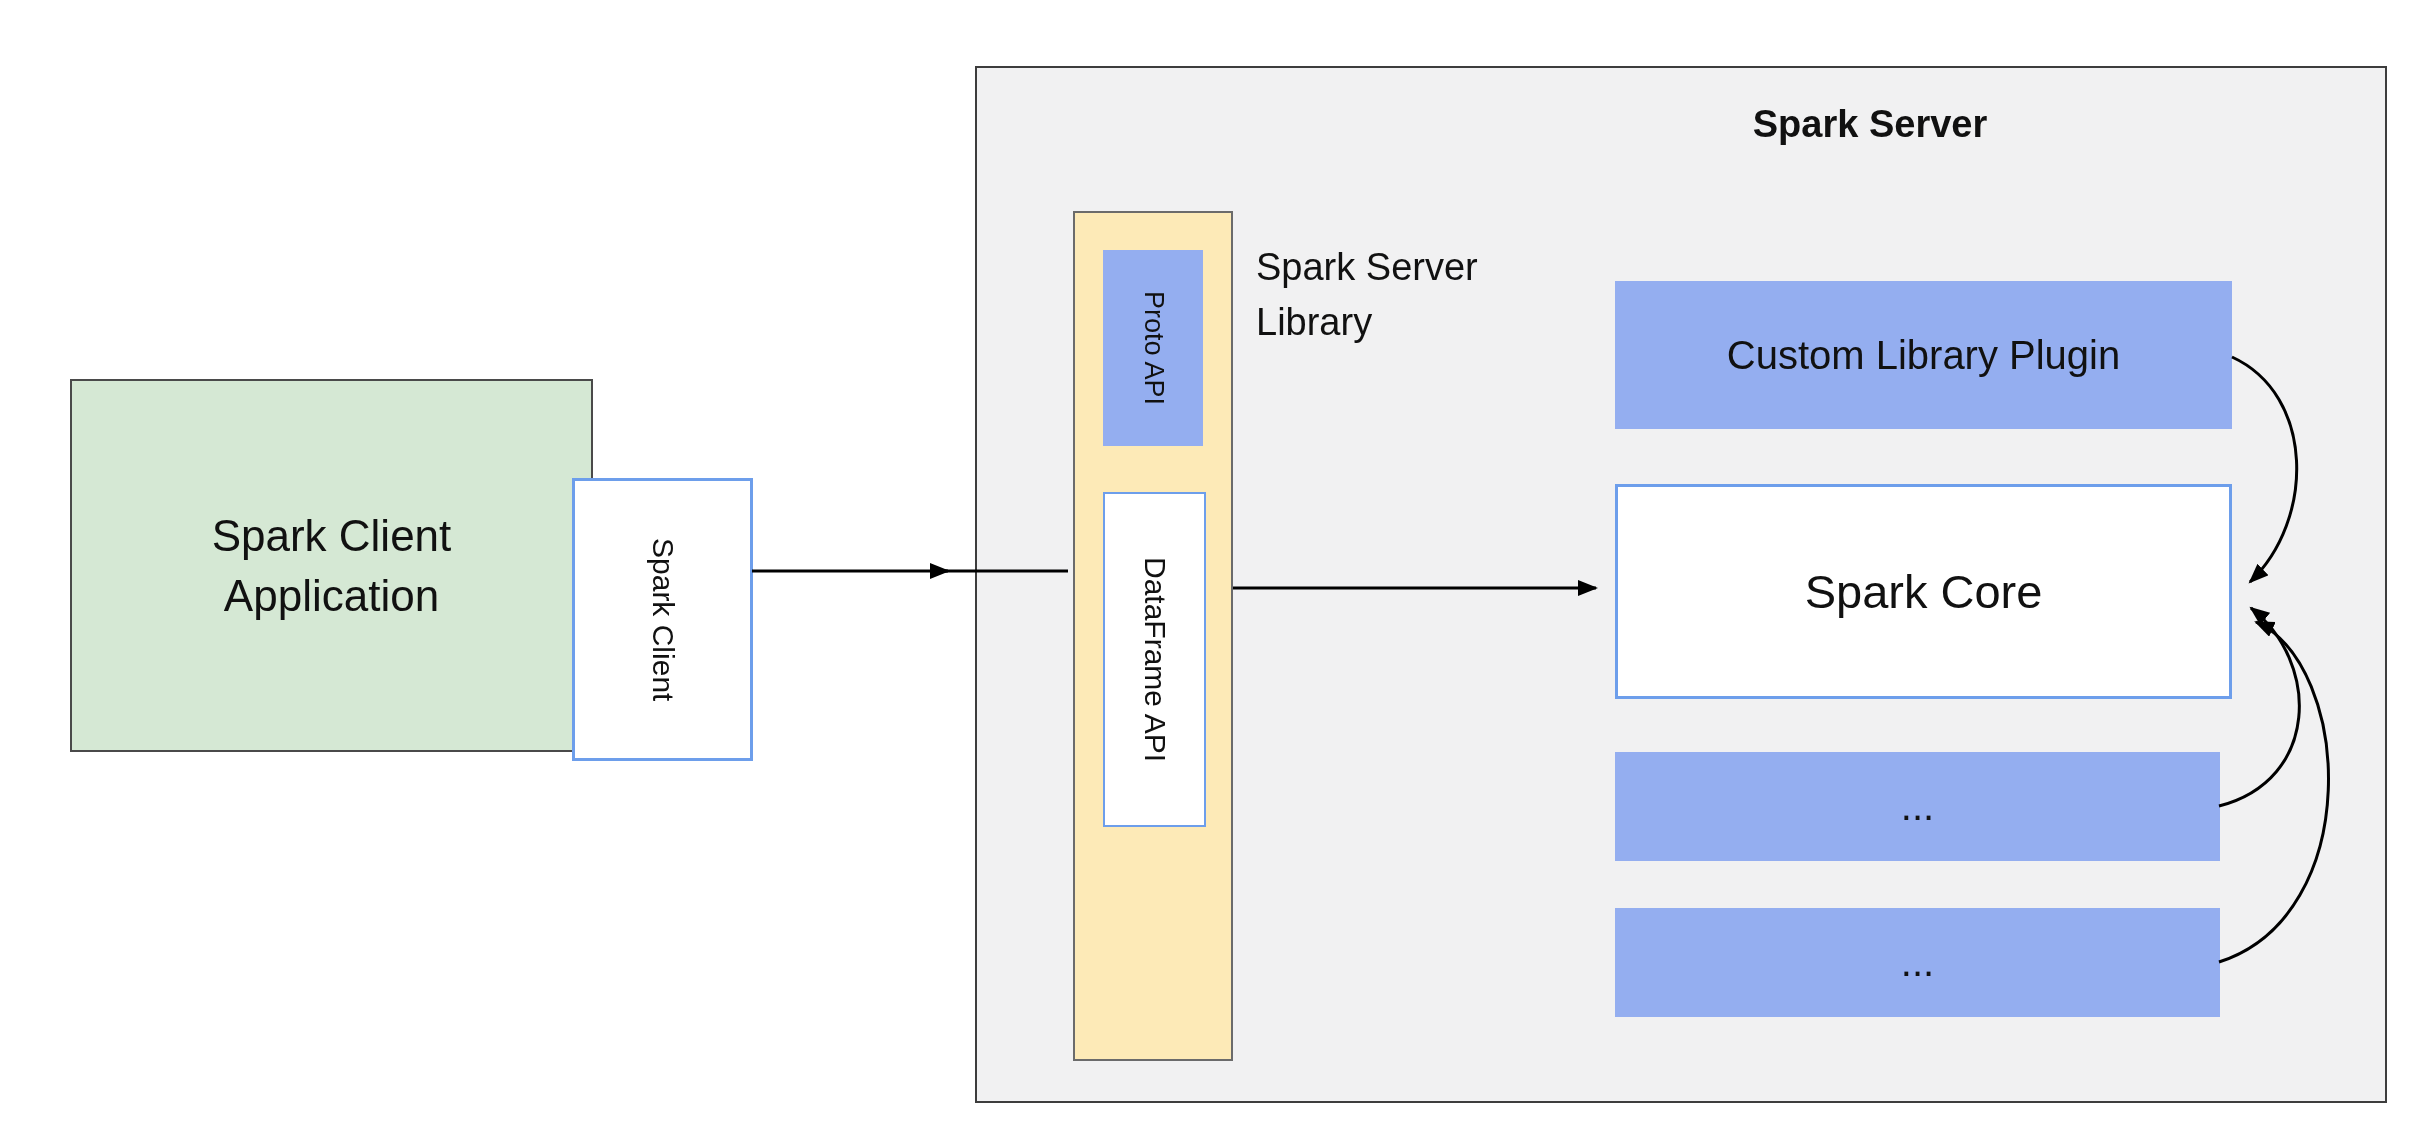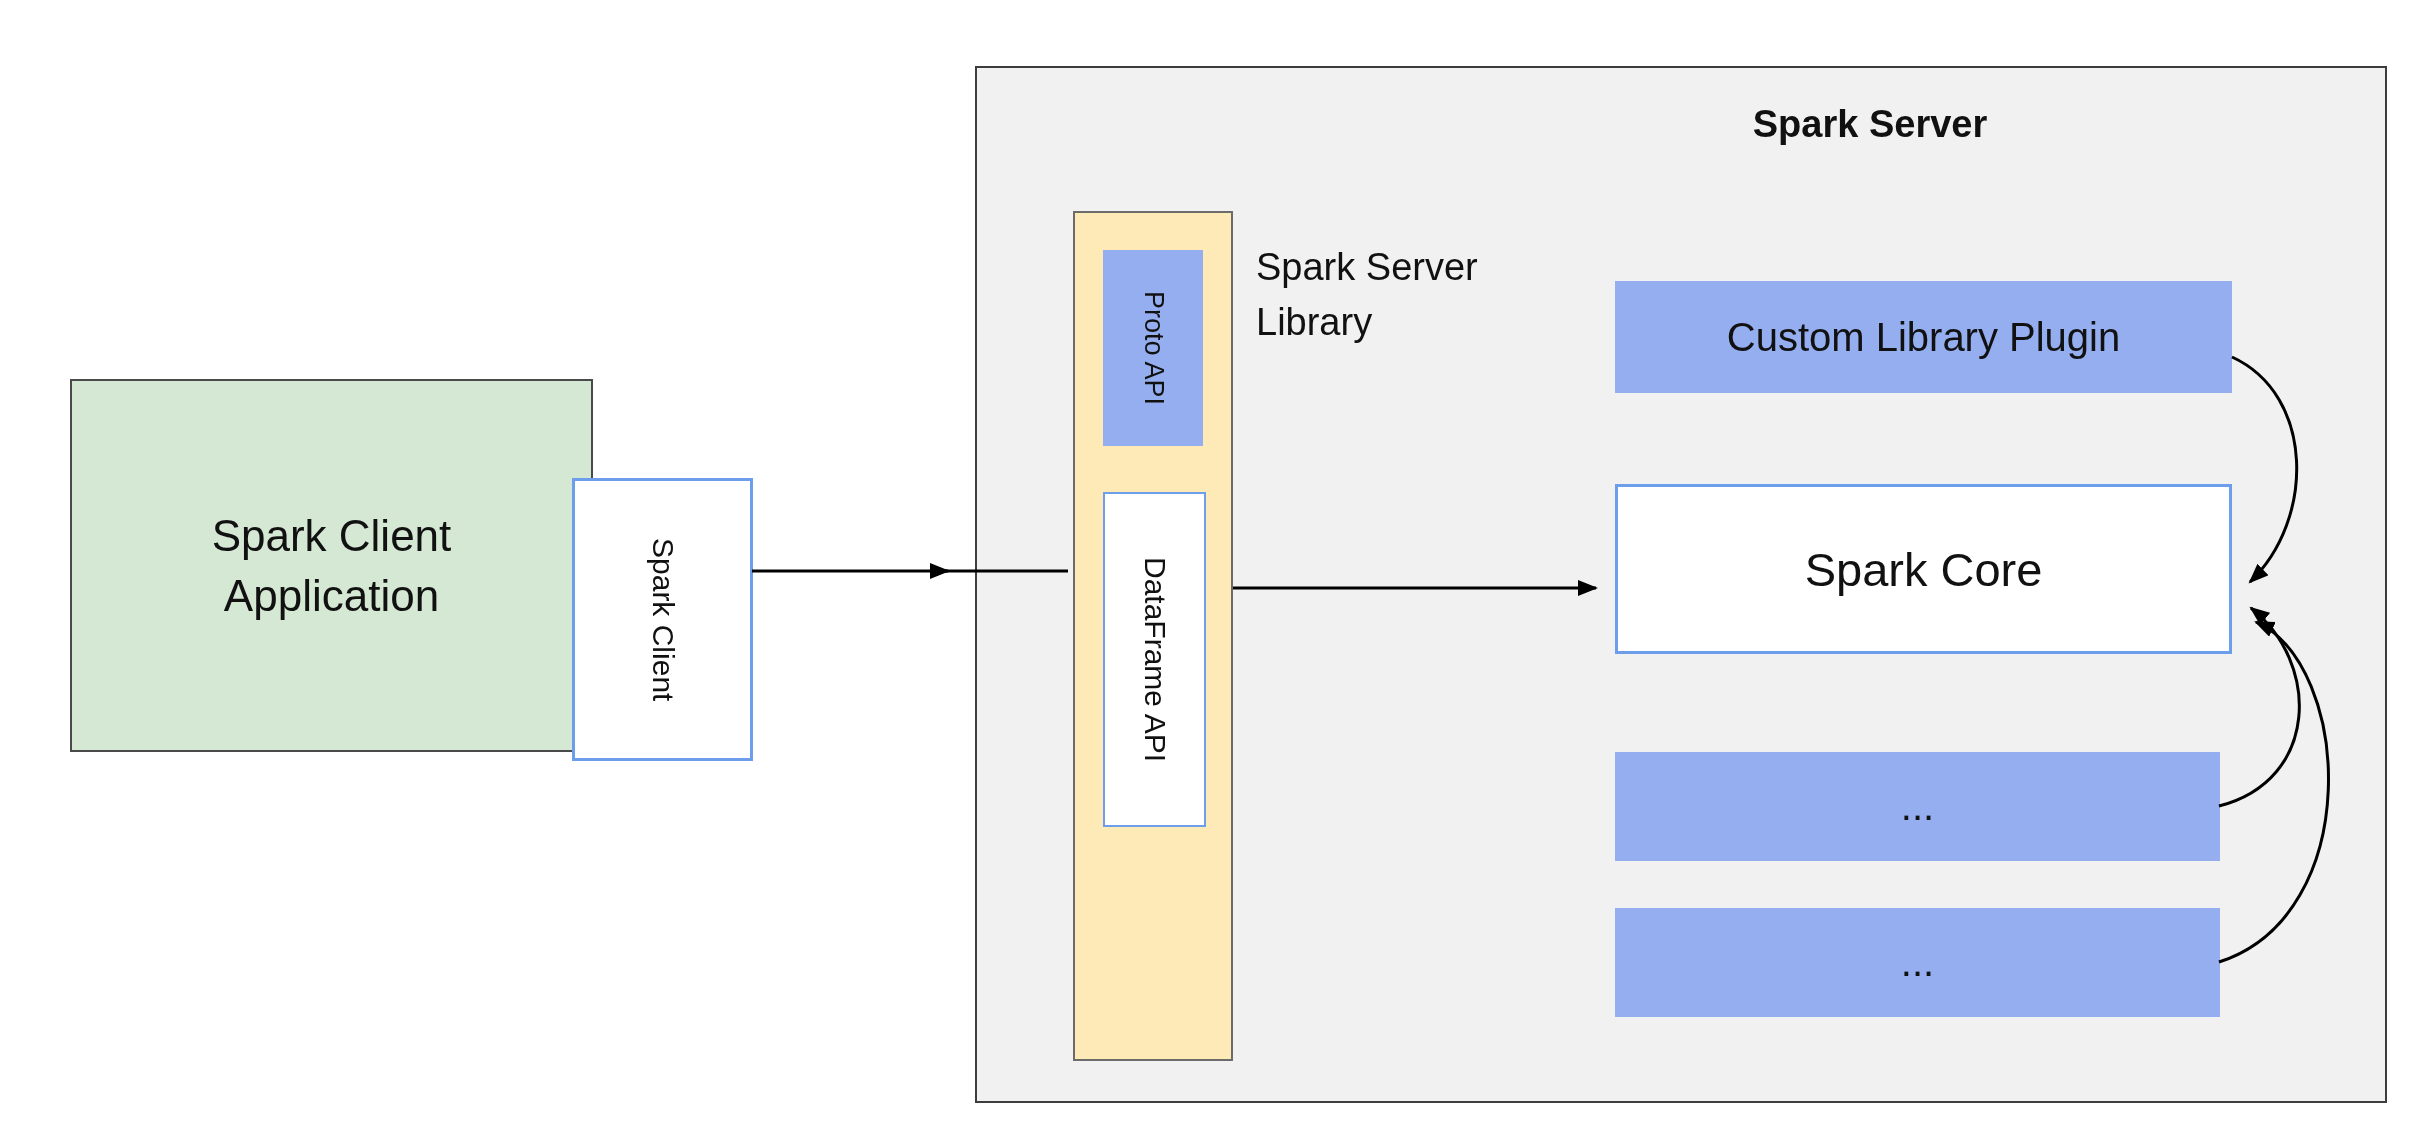--- a/index.html
+++ b/index.html
@@ -94,27 +94,27 @@
     font-size: 30px;
   }
   .server-library-label {
     left: 1256px; top: 240px; width: 360px;
     font-size: 38px;
     line-height: 1.45;
     text-align: left;
     z-index: 2;
   }
   .custom-plugin {
-    left: 1615px; top: 281px; width: 617px; height: 112px;
+    left: 1615px; top: 281px; width: 617px; height: 148px;
     background: #94aef0;
     z-index: 2;
     font-size: 40px;
   }
   .spark-core {
-    left: 1615px; top: 484px; width: 617px; height: 170px;
+    left: 1615px; top: 484px; width: 617px; height: 215px;
     background: #ffffff;
     border: 3px solid #6d9eeb;
     z-index: 2;
     font-size: 47px;
   }
   .ellipsis-box-1 {
     left: 1615px; top: 752px; width: 605px; height: 109px;
     background: #94aef0;
     z-index: 2;
     font-size: 40px;

